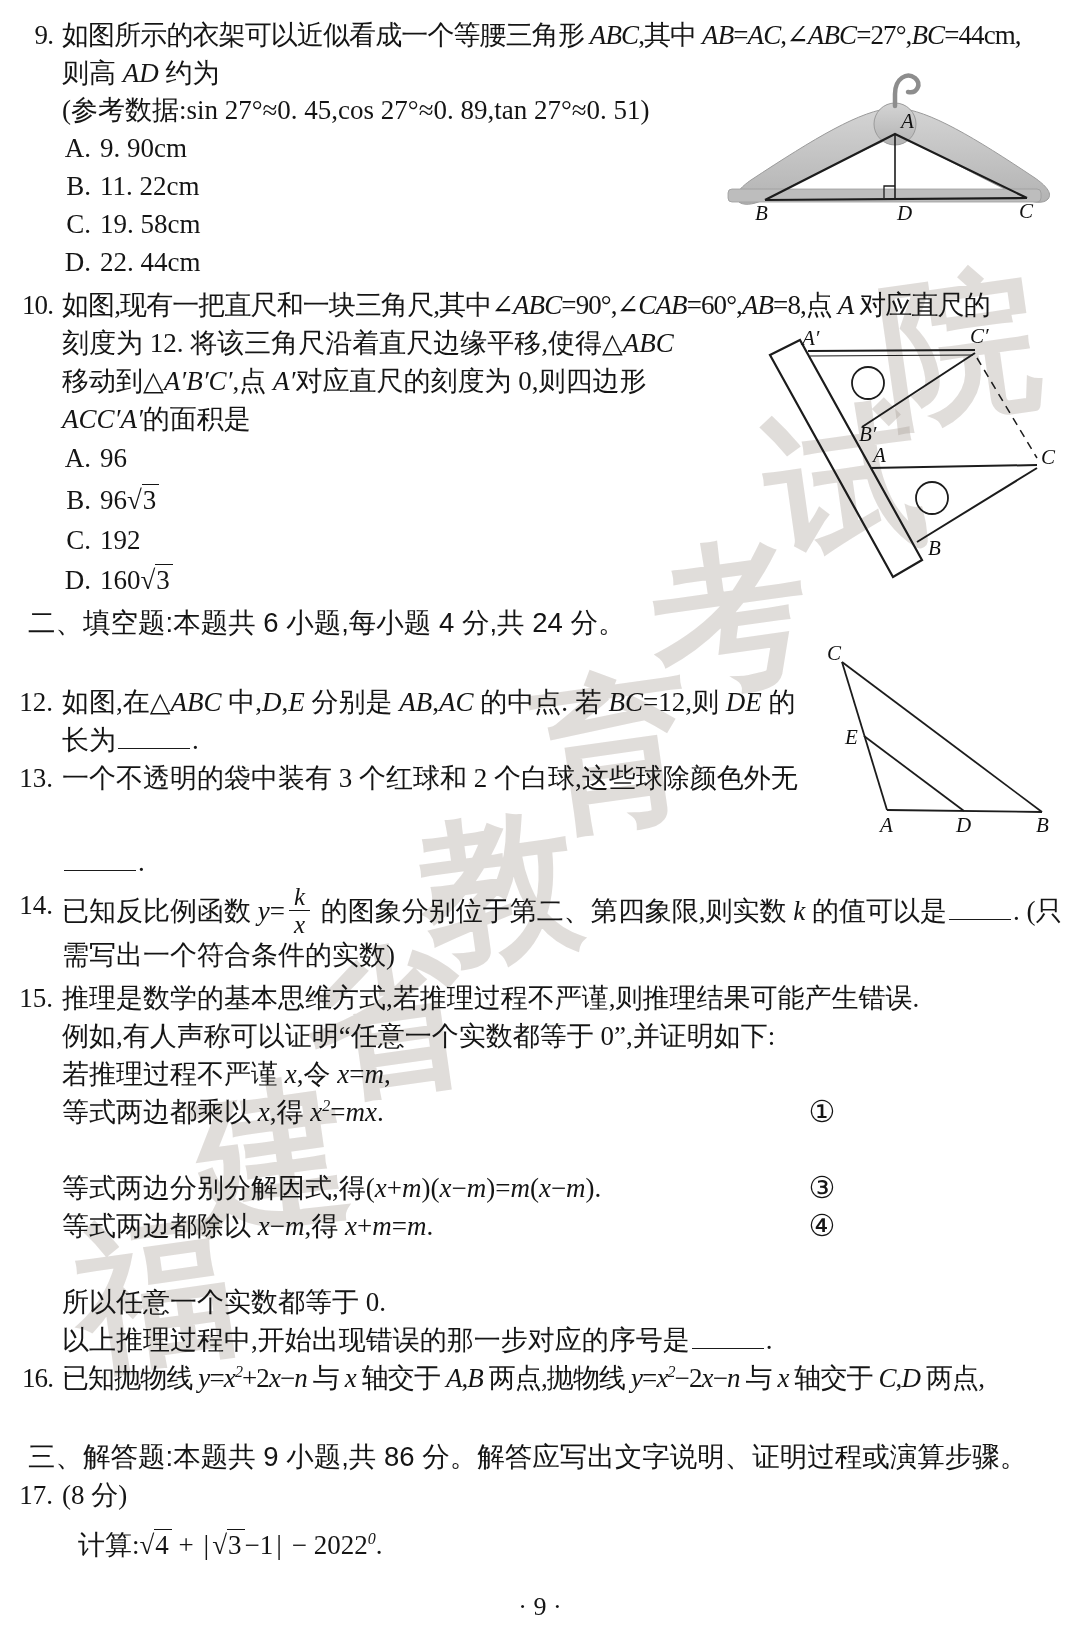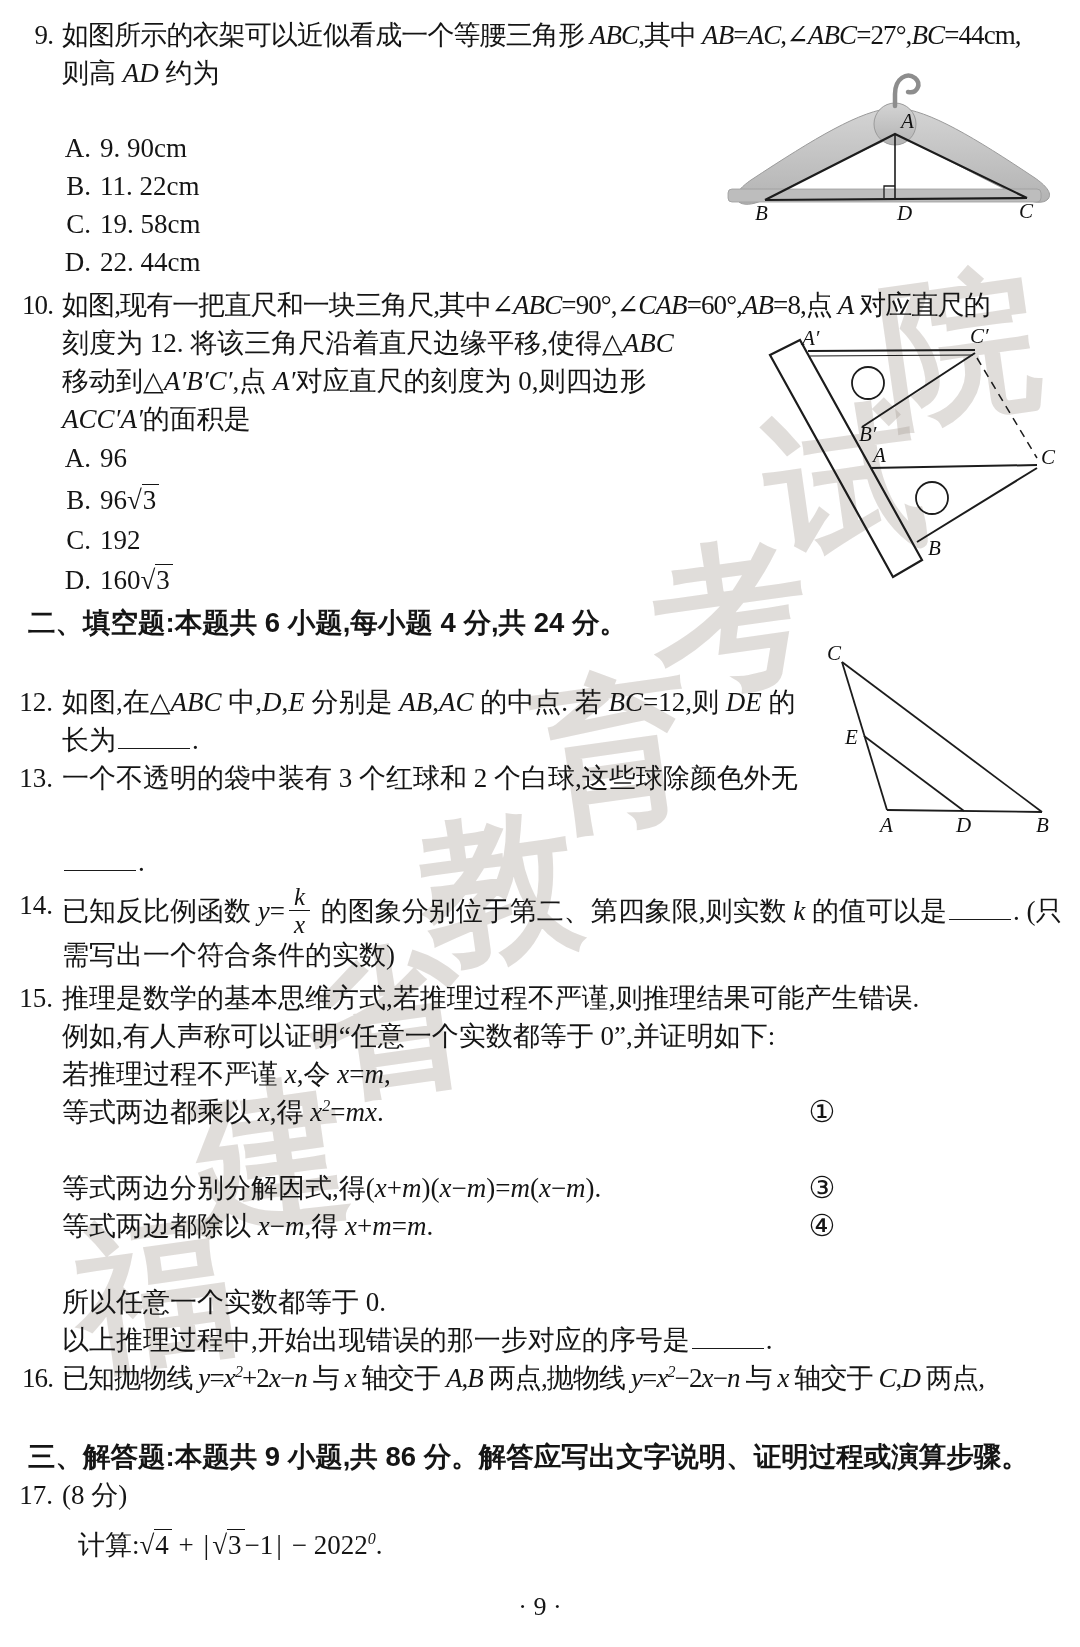--- a/index.html
+++ b/index.html
@@ -15,21 +15,21 @@
     color:#a2978f;opacity:.32;transform:rotate(-8deg);
     font-family:"Liberation Serif",serif;
   }
   #doc{position:absolute;inset:0;z-index:2;}
   .line{
     position:absolute;white-space:nowrap;
     font-size:27px;line-height:38px;height:38px;
   }
   .hdr{
     font-family:"Liberation Sans","DejaVu Sans",sans-serif;
-    font-weight:700;font-size:27.5px;
+    font-weight:400;font-size:27.5px;
   }
   .tight{letter-spacing:-0.9px;}
   .qnum{position:absolute;right:100%;padding-right:9px;}
   .v{font-style:italic;font-family:"Liberation Serif","DejaVu Serif",serif;}
   .line sup{font-size:16px;line-height:0;vertical-align:super;font-style:italic;}
   .frac{
     display:inline-flex;flex-direction:column;align-items:center;
     vertical-align:middle;line-height:1.08;font-size:25px;
     position:relative;top:-3px;margin:0 4px;font-style:italic;
   }
@@ -60,20 +60,21 @@
     <span class="wm-char" style="left: 415px; top: 810px; color: rgb(162, 151, 143);">教</span>
     <span class="wm-char" style="left: 530px; top: 675px; color: rgb(162, 151, 143);">育</span>
     <span class="wm-char" style="left: 645px; top: 540px; color: rgb(162, 151, 143);">考</span>
     <span class="wm-char" style="left: 760px; top: 405px; color: rgb(162, 151, 143);">试</span>
     <span class="wm-char" style="left: 875px; top: 270px; color: rgb(162, 151, 143);">院</span>
   </div>
 
 <div id="doc">
     <div class="line tight" style="top: 16px; left: 62px;"><span class="qnum">9.</span><span>如图所示的衣架可以近似看成一个等腰三角形 </span><span class="v">ABC</span><span>,其中 </span><span class="v">AB</span><span>=</span><span class="v">AC</span><span>,∠</span><span class="v">ABC</span><span>=27°,</span><span class="v">BC</span><span>=44cm,</span></div>
     <div class="line" style="top: 54px; left: 62px;"><span>则高 </span><span class="v">AD</span><span> 约为</span></div>
+    <div class="line" style="top: 91px; left: 62px;"><span>(参考数据:sin 27°≈0. 45,cos 27°≈0. 89,tan 27°≈0. 51)</span></div>
     <div class="line" style="top: 129px; left: 100px;"><span class="qnum">A.</span><span>9. 90cm</span></div>
     <div class="line" style="top: 167px; left: 100px;"><span class="qnum">B.</span><span>11. 22cm</span></div>
     <div class="line" style="top: 205px; left: 100px;"><span class="qnum">C.</span><span>19. 58cm</span></div>
     <div class="line" style="top: 243px; left: 100px;"><span class="qnum">D.</span><span>22. 44cm</span></div>
     <div class="line tight" style="top: 286px; left: 62px;"><span class="qnum">10.</span><span>如图,现有一把直尺和一块三角尺,其中∠</span><span class="v">ABC</span><span>=90°,∠</span><span class="v">CAB</span><span>=60°,</span><span class="v">AB</span><span>=8,点 </span><span class="v">A</span><span> 对应直尺的</span></div>
     <div class="line" style="top: 324px; left: 62px;"><span>刻度为 12. 将该三角尺沿着直尺边缘平移,使得△</span><span class="v">ABC</span></div>
     <div class="line" style="top: 362px; left: 62px;"><span>移动到△</span><span class="v">A′B′C′</span><span>,点 </span><span class="v">A′</span><span>对应直尺的刻度为 0,则四边形</span></div>
     <div class="line" style="top: 400px; left: 62px;"><span class="v">ACC′A′</span><span>的面积是</span></div>
     <div class="line" style="top: 439px; left: 100px;"><span class="qnum">A.</span><span>96</span></div>
     <div class="line" style="top: 481px; left: 100px;"><span class="qnum">B.</span><span>96</span><span class="sq"><span>√</span><span class="rad">3</span></span></div>

